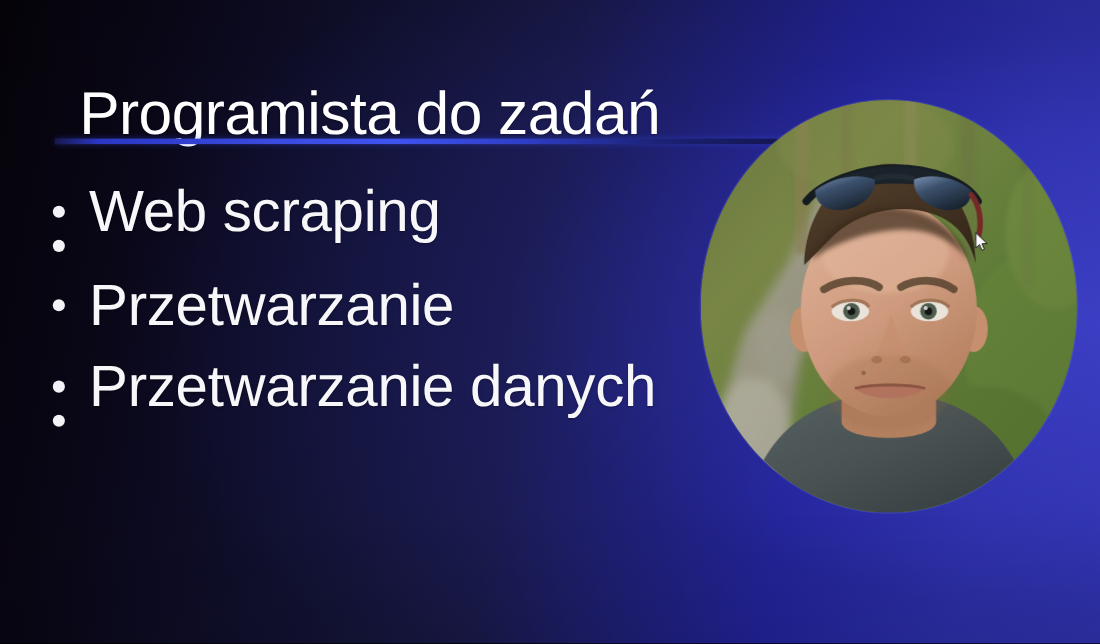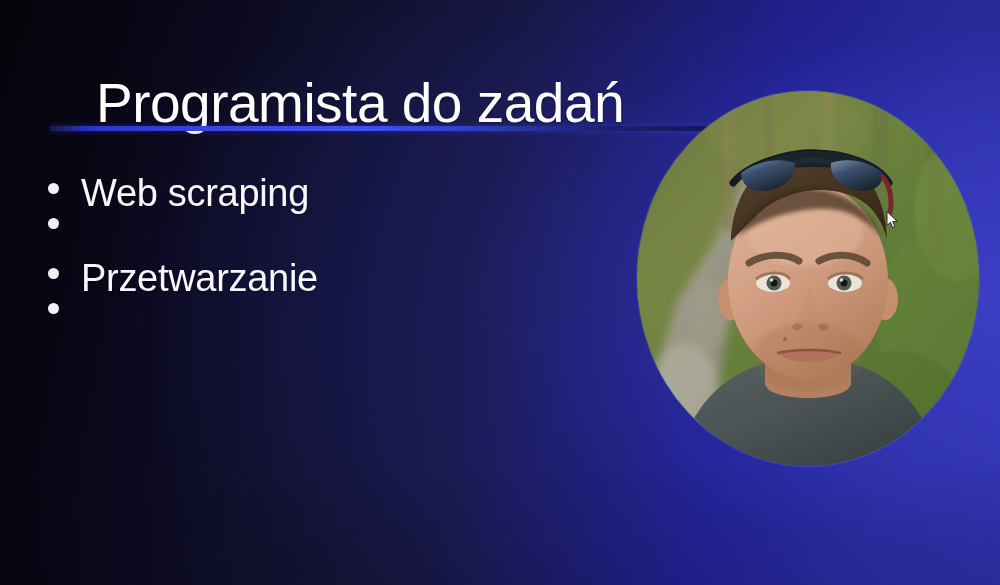--- a/index.html
+++ b/index.html
@@ -21,21 +21,21 @@
   #slide::before {
     content: "";
     position: absolute;
     inset: 0;
     background: linear-gradient(180deg, rgba(0,0,0,0.10) 0%, rgba(0,0,0,0) 22%, rgba(0,0,0,0) 78%, rgba(0,0,0,0.12) 100%);
     pointer-events: none;
   }
 
   #title {
     position: absolute;
-    left: 96px;
+    left: 72px;
     top: 38px;
     color: #ffffff;
     font-size: 55px;
     line-height: 1.02;
     font-weight: 400;
     letter-spacing: -0.5px;
     white-space: nowrap;
     text-shadow: 0 1px 2px rgba(0,0,0,0.35);
   }
 
@@ -62,21 +62,21 @@
     top: 156px;
     width: 640px;
     list-style: none;
     margin: 0;
     padding: 0;
   }
   #bullets li {
     display: flex;
     align-items: baseline;
     color: #f7f7fa;
-    font-size: 38px;
+    font-size: 53px;
     line-height: 74px;
     font-weight: 400;
     letter-spacing: -0.3px;
     white-space: nowrap;
     text-shadow: 0 1px 2px rgba(0,0,0,0.35);
   }
   .bullet-dot {
     flex: 0 0 auto;
     width: 11px;
     height: 11px;
@@ -124,20 +124,24 @@
     </li>
     <li>
       <span class="bullet-dot"></span>
     </li>
     <li>
       <span class="bullet-dot"></span>
       <span>Przetwarzanie</span>
     </li>
     <li>
       <span class="bullet-dot"></span>
+      <span>Przetwarzanie danych</span>
+    </li>
+    <li>
+      <span class="bullet-dot"></span>
     </li>
   </ul>
 
   <div id="photo">
     <svg viewBox="0 0 342 375" preserveAspectRatio="xMidYMid slice" aria-hidden="true">
       <defs>
         <linearGradient id="forestBg" x1="0" y1="0" x2="1" y2="1">
           <stop offset="0%" stop-color="#6f7a42"></stop>
           <stop offset="28%" stop-color="#7d8a48"></stop>
           <stop offset="60%" stop-color="#63803a"></stop>

